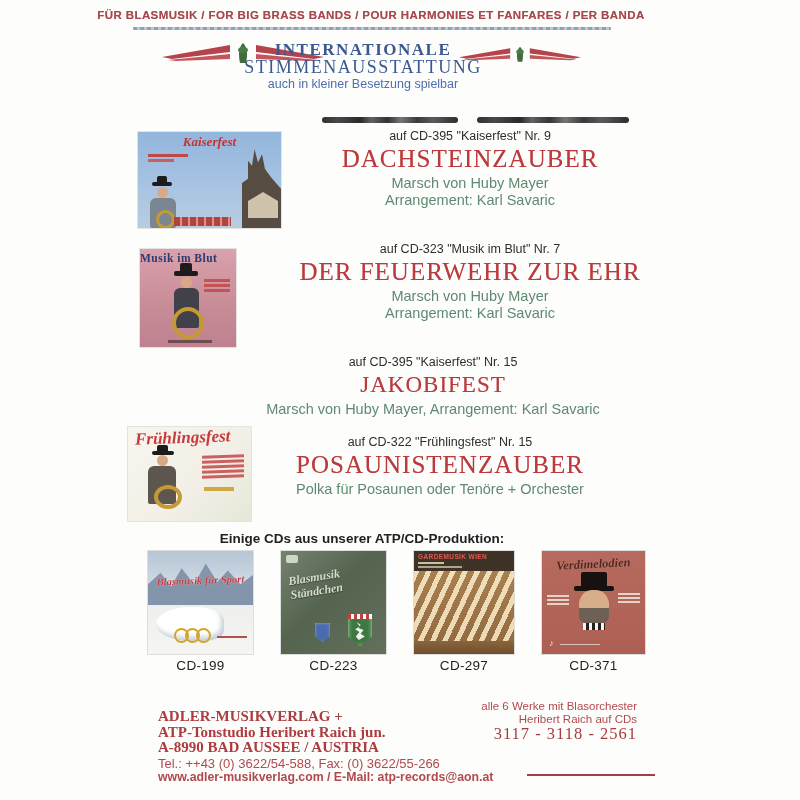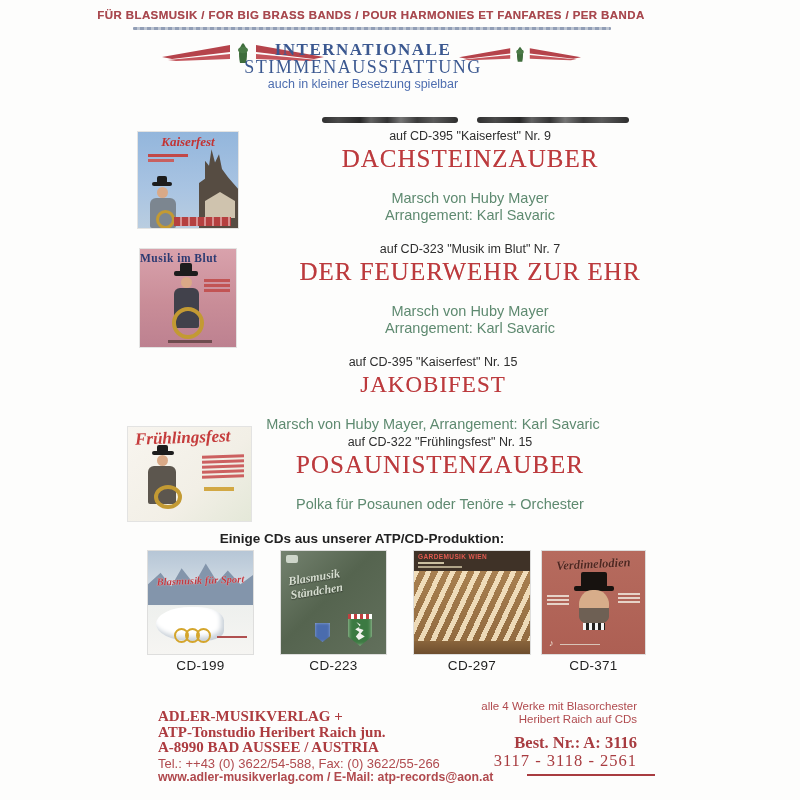--- a/index.html
+++ b/index.html
@@ -25,28 +25,28 @@
   
   .smudge{position:absolute;height:6px;border-radius:3px;opacity:.92;
     background:linear-gradient(90deg,#1f1f1f 0%,#3a3a3a 12%,#161616 28%,#555 36%,#222 48%,#6a6a6a 58%,#2a2a2a 70%,#4d4d4d 82%,#1c1c1c 100%);}
 
   
   .work{position:absolute;transform:translateX(-50%);text-align:center;width:max-content;}
   .cd-line{font-size:12.5px;color:#2e2e2e;margin-bottom:2px;}
   .work-title{font-family:"Liberation Serif",serif;font-size:25px;line-height:27px;
               color:#bc3a3d;letter-spacing:1px;text-shadow:0 0 .5px rgba(188,58,61,.5);}
   .work-title.small{font-size:23px;}
-  .detail{font-size:14.5px;line-height:16.5px;color:#5e8a70;margin-top:18px;}
+  .detail{font-size:14.5px;line-height:16.5px;color:#5e8a70;margin-top:3px;}
 
   
   .cover{position:absolute;overflow:hidden;box-shadow:0 0 0 1px rgba(0,0,0,.10);}
   .abs{position:absolute;}
 
   #cover-kaiserfest{left:138px;top:132px;width:100px;height:96px;
-      background:linear-gradient(180deg,#93b6dc 0%,#a9c4e2 60%,#b9cde0 100%);}
+      background:linear-gradient(180deg,#93b6dc 0%,#a9c4e2 60%,#b9cde0 100%);padding-left:43px;}
   .kf-title{position:absolute;top:2px;left:0;width:100%;text-align:center;
       font:italic bold 13px "Liberation Serif",serif;color:#c23434;}
   .kf-r1{left:10px;top:22px;width:40px;height:3px;background:#c24848;}
   .kf-r2{left:10px;top:27px;width:26px;height:3px;background:#c86060;}
   .kf-castle{right:0;top:14px;width:50px;height:82px;background:#564c42;
       clip-path:polygon(22% 100%,22% 45%,34% 40%,34% 18%,42% 24%,47% 4%,54% 20%,62% 10%,68% 28%,80% 38%,100% 52%,100% 100%);}
   .kf-house{right:3px;bottom:10px;width:30px;height:26px;background:#cfc3ae;
       clip-path:polygon(0 35%,50% 0,100% 35%,100% 100%,0 100%);}
   .kf-band{left:36px;bottom:2px;width:57px;height:9px;
       background:repeating-linear-gradient(90deg,#b54040 0 6px,#d89090 6px 8px);}
@@ -99,21 +99,21 @@
       color:#d6ddd0;line-height:14px;transform:rotate(-9deg);text-shadow:0 1px 1px rgba(0,0,0,.4);}
   .shield{position:absolute;clip-path:polygon(0 0,100% 0,100% 70%,50% 100%,0 70%);}
   .c223-blue{left:34px;bottom:12px;width:15px;height:19px;background:#4a6cae;box-shadow:inset 0 0 3px #9ab0d8;}
   .c223-green{right:14px;bottom:8px;width:24px;height:32px;background:#3c7a42;box-shadow:inset 0 0 4px #cfe0c8;}
   .c223-crown{left:0;top:0;width:100%;height:5px;
       background:repeating-linear-gradient(90deg,#c04040 0 3px,#fff 3px 6px);}
   .c223-panther{left:6px;top:8px;width:12px;height:18px;background:#f2f2ee;
       clip-path:polygon(20% 0,55% 15%,40% 35%,80% 45%,55% 65%,90% 80%,40% 100%,15% 80%,45% 55%,10% 40%,50% 25%);}
   .c223-mark{left:5px;top:4px;width:12px;height:8px;background:rgba(230,236,226,.8);border-radius:2px;}
 
-  #cd297{left:414px;width:116px;}
+  #cd297{left:414px;width:100px;}
   #cd297 .cd-cover{background:#b98a54;}
   .c297-top{top:0;left:0;width:100%;height:20px;background:#3f3227;}
   .c297-label{position:absolute;top:2px;left:4px;font:bold 6.5px "Liberation Sans",sans-serif;
       color:#e05a50;text-transform:uppercase;letter-spacing:.4px;}
   .c297-sub1{left:4px;top:11px;width:26px;height:2px;background:#cabfa0;}
   .c297-sub2{left:4px;top:15px;width:44px;height:2px;background:#b0a488;}
   .c297-crowd{top:20px;left:0;width:100%;height:70px;filter:blur(.6px);
       background:repeating-linear-gradient(115deg,rgba(245,228,195,.9) 0 5px,rgba(140,100,60,.55) 5px 11px),
                  linear-gradient(180deg,#caa268,#9a7444);}
   .c297-bottom{bottom:0;left:0;width:100%;height:13px;background:linear-gradient(180deg,#8a653c,#6e4e2e);}
@@ -310,20 +310,19 @@
 
   <div class="foot-left">
     <div class="fl-bold">ADLER-MUSIKVERLAG +</div>
     <div class="fl-bold">ATP-Tonstudio Heribert Raich jun.</div>
     <div class="fl-bold">A-8990 BAD AUSSEE / AUSTRIA</div>
     <div class="fl-tel">Tel.: ++43 (0) 3622/54-588, Fax: (0) 3622/55-266</div>
     <div class="fl-web">www.adler-musikverlag.com / E-Mail: atp-records@aon.at</div>
   </div>
 
   <div class="foot-right">
-    <div class="fr-note">alle 4 Werke mit Blasorchester</div>
+    <div class="fr-note">alle 6 Werke mit Blasorchester</div>
     <div class="fr-note">Heribert Raich auf CDs</div>
-    <div class="fr-order">Best. Nr.: A: 3116</div>
     <div class="fr-nums">3117 - 3118 - 2561</div>
   </div>
   <div class="fr-underline"></div>
 
 </div>
 
 </body></html>

